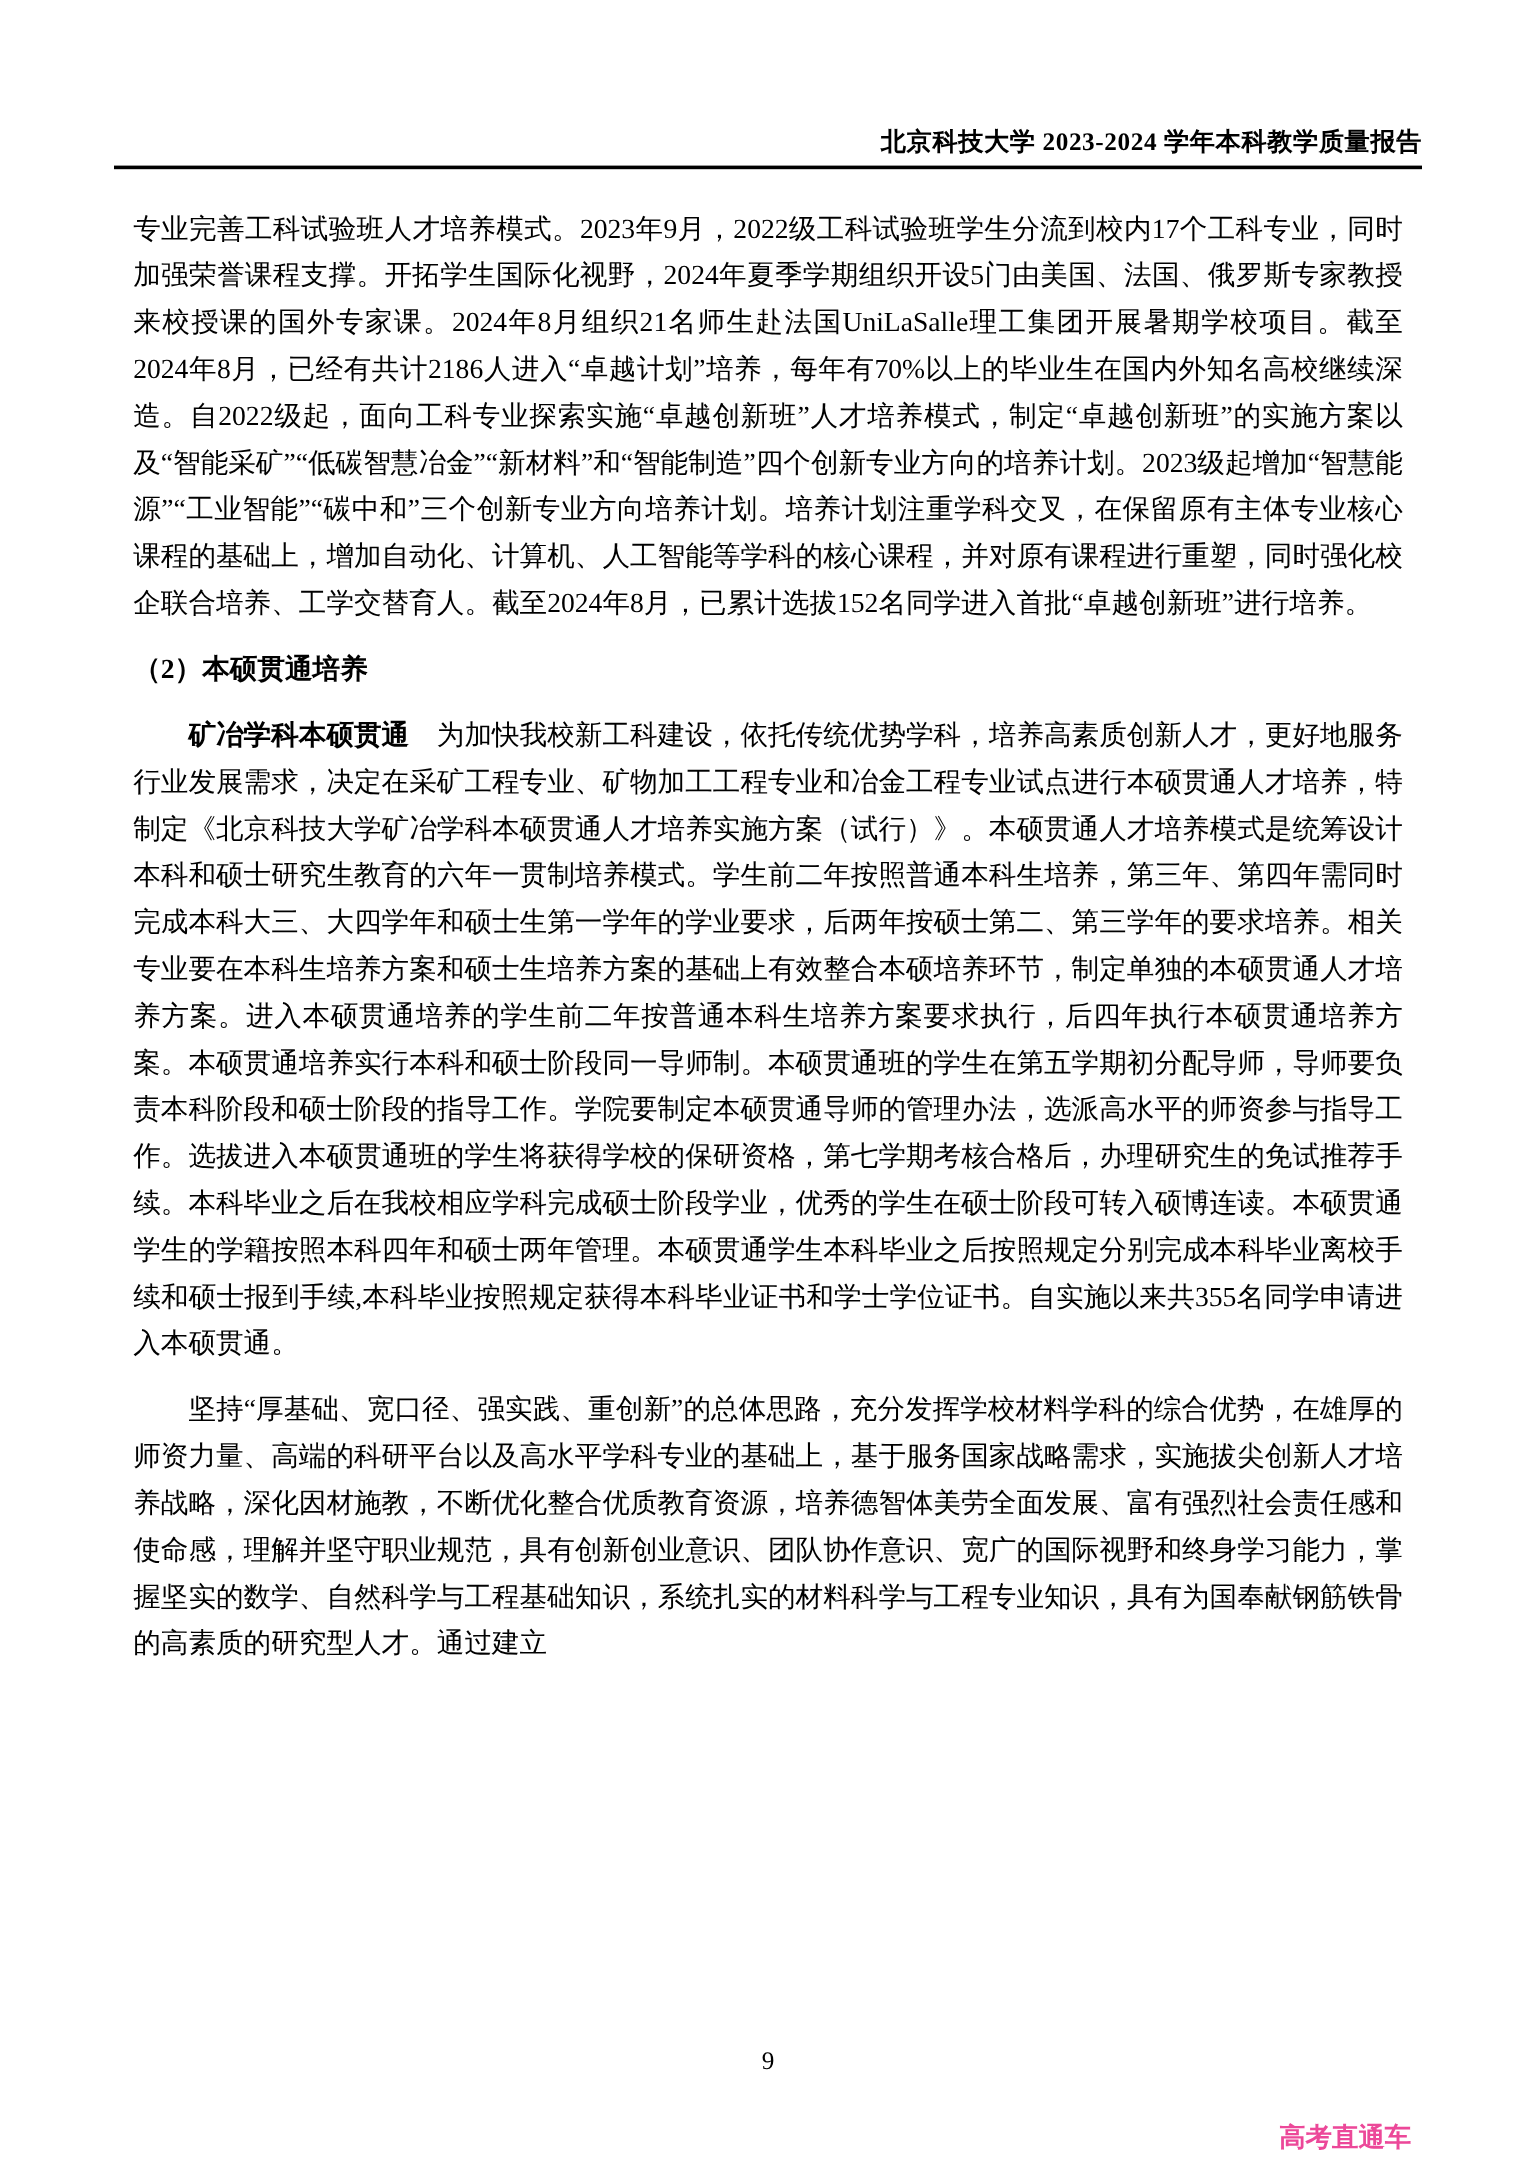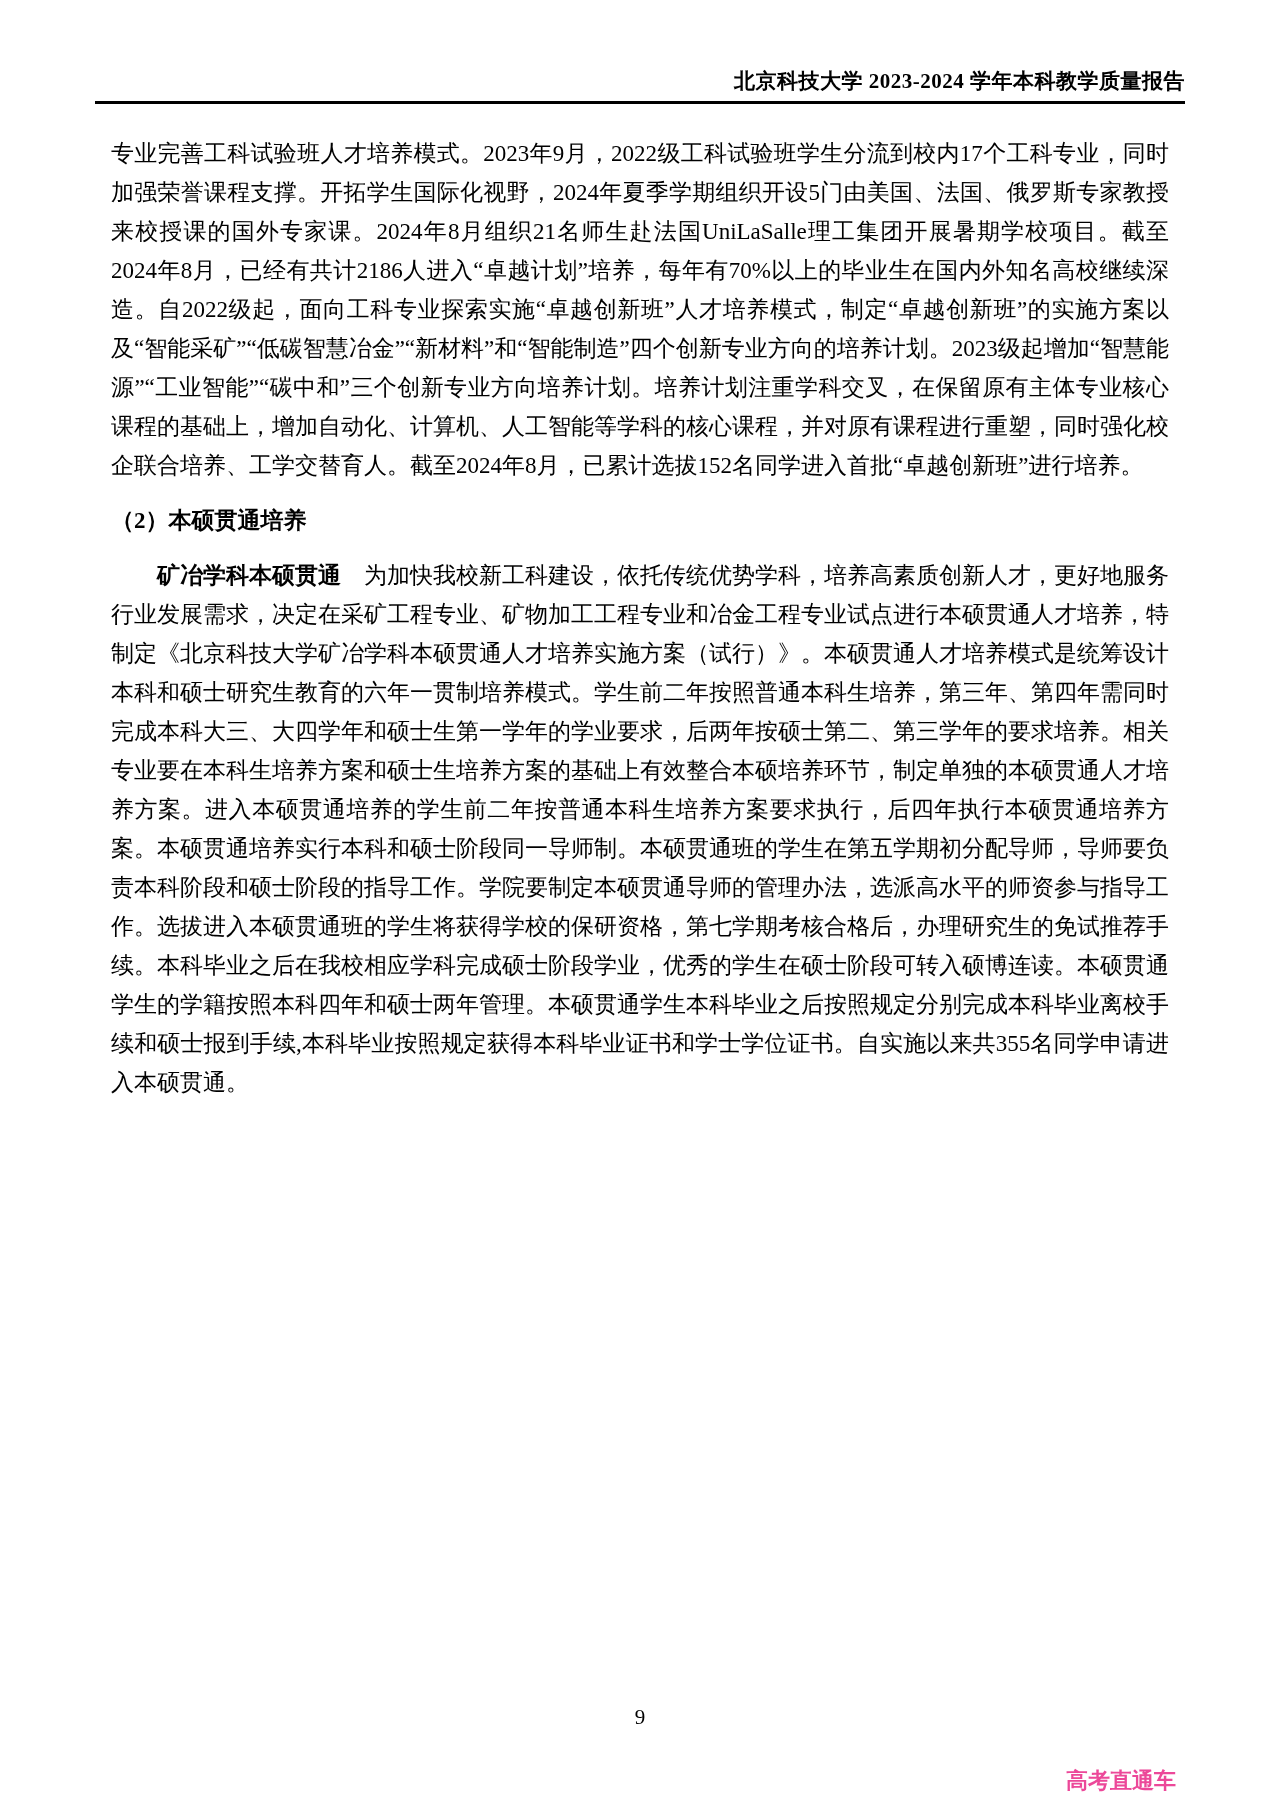--- a/index.html
+++ b/index.html
@@ -6,21 +6,21 @@
     margin: 0;
     padding: 0;
     background: #ffffff;
   }
   .page {
     position: relative;
     width: 1280px;
     height: 1810px;
     background: #ffffff;
     box-sizing: border-box;
-    padding: 68px 95px 0 95px;
+    padding: 105px 95px 0 95px;
     overflow: hidden;
     font-family: "Liberation Serif", "DejaVu Serif", serif;
     color: #000000;
   }
   .header-title {
     text-align: right;
     font-size: 21px;
     line-height: 26px;
     font-weight: bold;
     letter-spacing: 0.5px;
@@ -83,20 +83,21 @@
 
   <div class="body-text">
 
     <p class="para">专业完善工科试验班人才培养模式。2023年9月，2022级工科试验班学生分流到校内17个工科专业，同时加强荣誉课程支撑。开拓学生国际化视野，2024年夏季学期组织开设5门由美国、法国、俄罗斯专家教授来校授课的国外专家课。2024年8月组织21名师生赴法国UniLaSalle理工集团开展暑期学校项目。截至2024年8月，已经有共计2186人进入“卓越计划”培养，每年有70%以上的毕业生在国内外知名高校继续深造。自2022级起，面向工科专业探索实施“卓越创新班”人才培养模式，制定“卓越创新班”的实施方案以及“智能采矿”“低碳智慧冶金”“新材料”和“智能制造”四个创新专业方向的培养计划。2023级起增加“智慧能源”“工业智能”“碳中和”三个创新专业方向培养计划。培养计划注重学科交叉，在保留原有主体专业核心课程的基础上，增加自动化、计算机、人工智能等学科的核心课程，并对原有课程进行重塑，同时强化校企联合培养、工学交替育人。截至2024年8月，已累计选拔152名同学进入首批“卓越创新班”进行培养。</p>
 
     <h3 class="sub-heading">（2）本硕贯通培养</h3>
 
     <p class="para indent"><span class="lead-bold">矿冶学科本硕贯通</span><span>为加快我校新工科建设，依托传统优势学科，培养高素质创新人才，更好地服务行业发展需求，决定在采矿工程专业、矿物加工工程专业和冶金工程专业试点进行本硕贯通人才培养，特制定《北京科技大学矿冶学科本硕贯通人才培养实施方案（试行）》。本硕贯通人才培养模式是统筹设计本科和硕士研究生教育的六年一贯制培养模式。学生前二年按照普通本科生培养，第三年、第四年需同时完成本科大三、大四学年和硕士生第一学年的学业要求，后两年按硕士第二、第三学年的要求培养。相关专业要在本科生培养方案和硕士生培养方案的基础上有效整合本硕培养环节，制定单独的本硕贯通人才培养方案。进入本硕贯通培养的学生前二年按普通本科生培养方案要求执行，后四年执行本硕贯通培养方案。本硕贯通培养实行本科和硕士阶段同一导师制。本硕贯通班的学生在第五学期初分配导师，导师要负责本科阶段和硕士阶段的指导工作。学院要制定本硕贯通导师的管理办法，选派高水平的师资参与指导工作。选拔进入本硕贯通班的学生将获得学校的保研资格，第七学期考核合格后，办理研究生的免试推荐手续。本科毕业之后在我校相应学科完成硕士阶段学业，优秀的学生在硕士阶段可转入硕博连读。本硕贯通学生的学籍按照本科四年和硕士两年管理。本硕贯通学生本科毕业之后按照规定分别完成本科毕业离校手续和硕士报到手续,本科毕业按照规定获得本科毕业证书和学士学位证书。自实施以来共355名同学申请进入本硕贯通。</span></p>
 
 
+    <p class="para indent">坚持“厚基础、宽口径、强实践、重创新”的总体思路，充分发挥学校材料学科的综合优势，在雄厚的师资力量、高端的科研平台以及高水平学科专业的基础上，基于服务国家战略需求，实施拔尖创新人才培养战略，深化因材施教，不断优化整合优质教育资源，培养德智体美劳全面发展、富有强烈社会责任感和使命感，理解并坚守职业规范，具有创新创业意识、团队协作意识、宽广的国际视野和终身学习能力，掌握坚实的数学、自然科学与工程基础知识，系统扎实的材料科学与工程专业知识，具有为国奉献钢筋铁骨的高素质的研究型人才。通过建立</p>
 
   </div>
 
   <div class="page-number">9</div>
 
   <div class="watermark">高考直通车</div>
 
 </div>
 
 </body></html>

